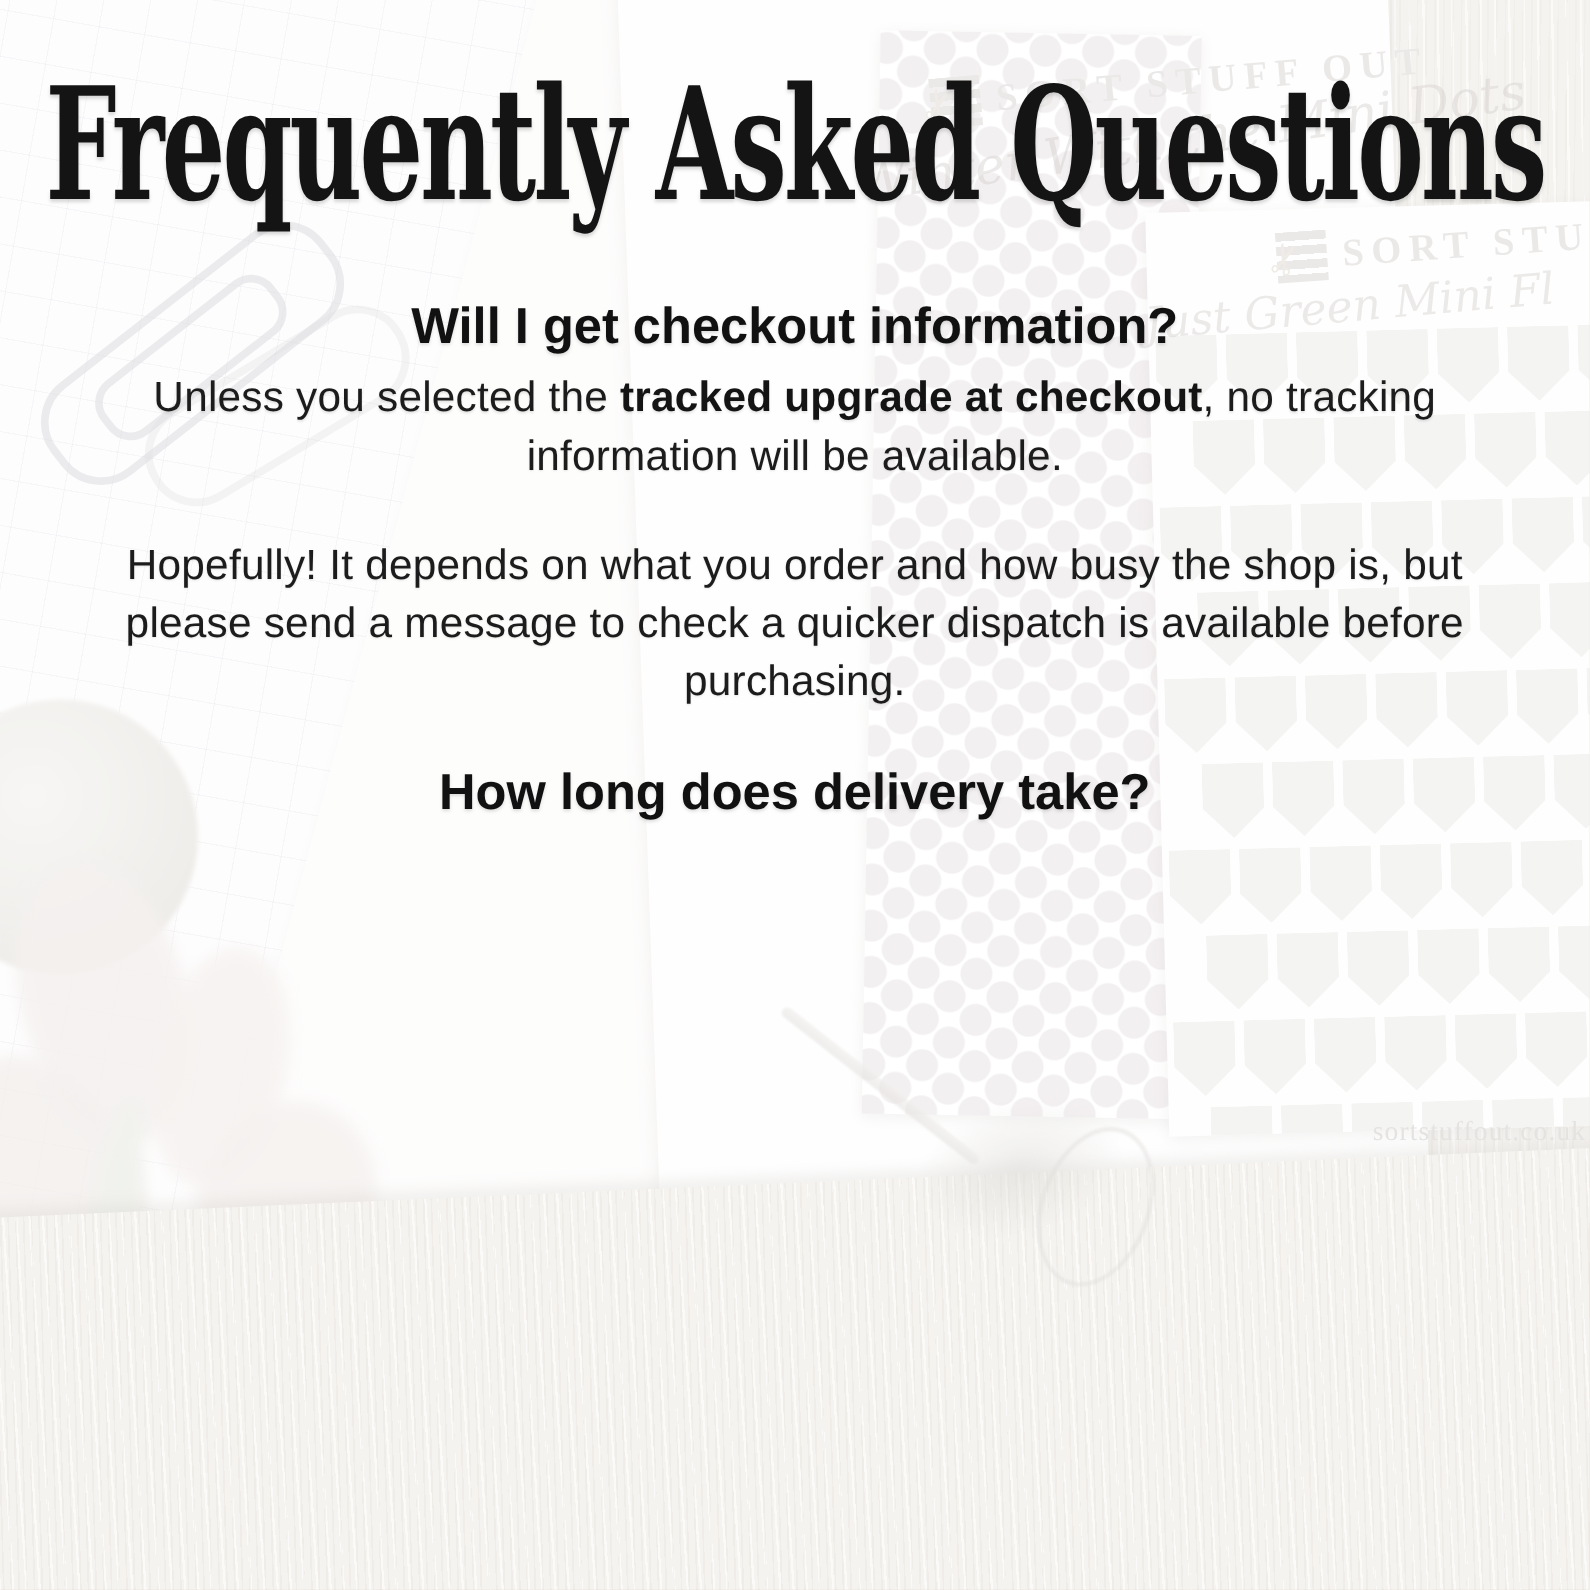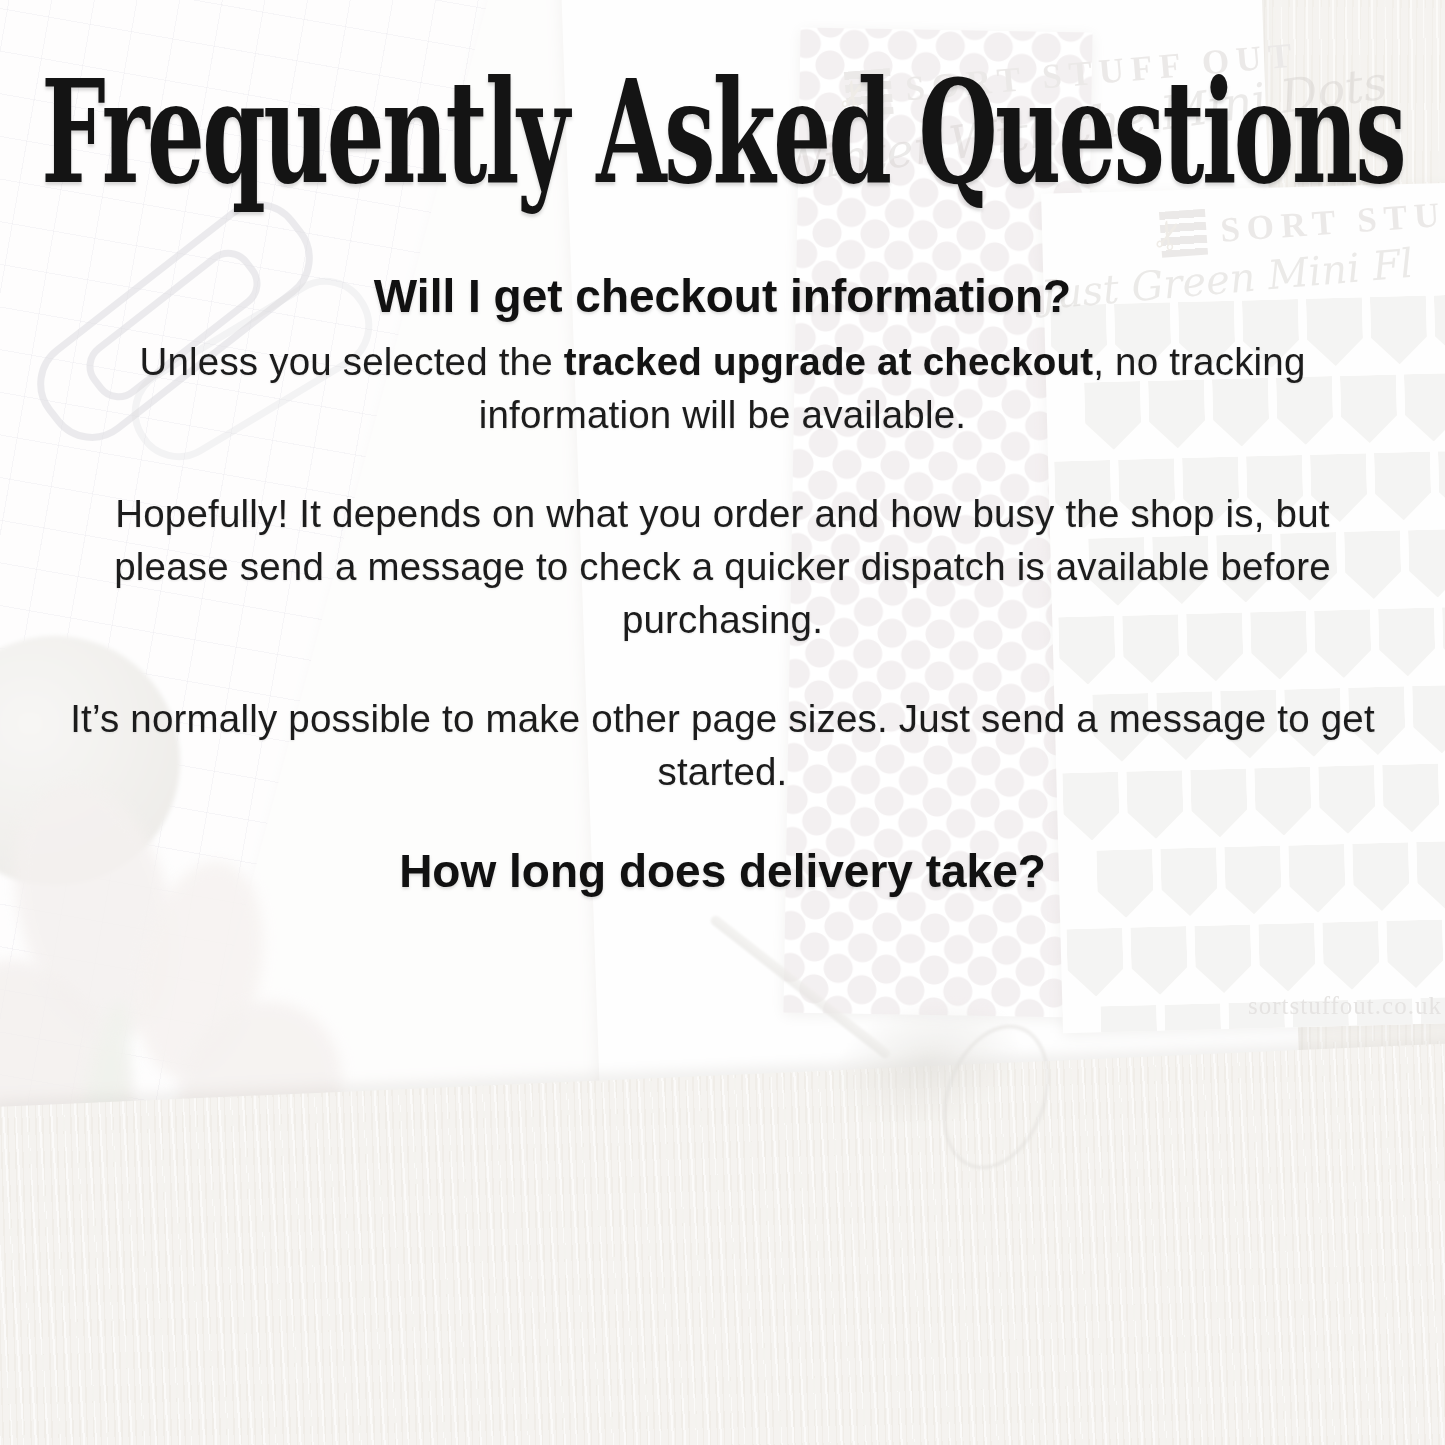--- a/index.html
+++ b/index.html
@@ -117,21 +117,21 @@
     font-family:"Liberation Serif", serif;font-size:35px;font-weight:600;
     letter-spacing:7px;color:#d6d2cf;white-space:nowrap;
   }
   .script-note{
     font-family:"DejaVu Serif", serif;font-style:italic;
     color:rgba(151,141,136,0.38);white-space:nowrap;z-index:3;
   }
   .script-1{left:775px;top:98px;font-size:46px;transform:rotate(-8deg);}
   .script-2{left:1040px;top:256px;font-size:40px;transform:rotate(-5deg);}
   .watermark{
-    left:1248px;top:992px;z-index:5;
+    left:1248px;top:1015px;z-index:5;
     font-family:"Liberation Serif", serif;font-size:25px;color:#c9c5c2;
     letter-spacing:1px;
   }
   .veil{inset:0;background:rgba(255,255,255,0.52);z-index:6;}
   
   .content{
     position:absolute;inset:0;z-index:10;
     display:flex;flex-direction:column;align-items:center;
     text-align:center;padding-top:56px;box-sizing:border-box;
   }
@@ -274,21 +274,20 @@
   <section>
     <h2>Will I get checkout information?</h2>
     <p><span>Unless you selected the </span><strong>tracked upgrade at checkout</strong><span>, no tracking information will be available.</span></p>
   </section>
 
   <section>
     <p><span>Hopefully! It depends on what you order and how busy the shop is, but please send a message to check a quicker dispatch is available before purchasing.</span></p>
   </section>
 
   <section>
-    <p><span>It’s normally possible to make other page sizes. Just send a message to get started.</span></p>
   </section>
 
 
   <section>
     <h2>How long does delivery take?</h2>
   </section>
 </div>
 </div>
 
 </body></html>

